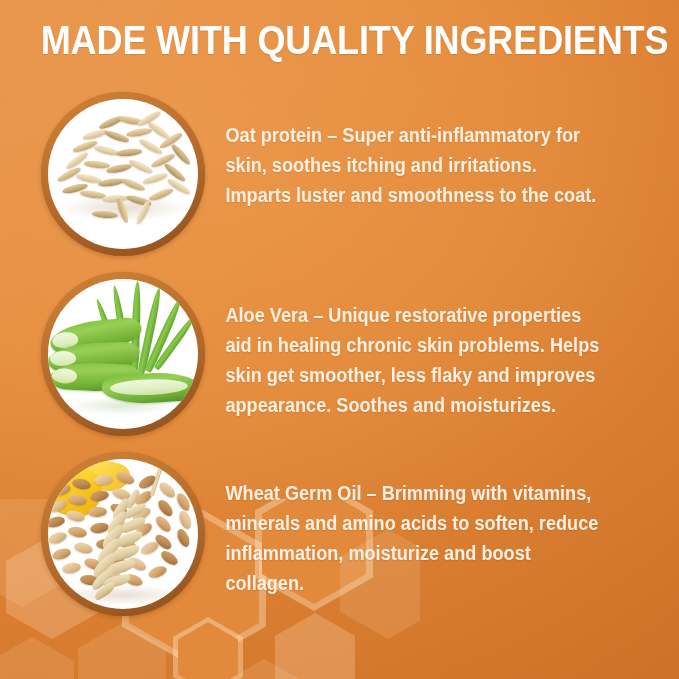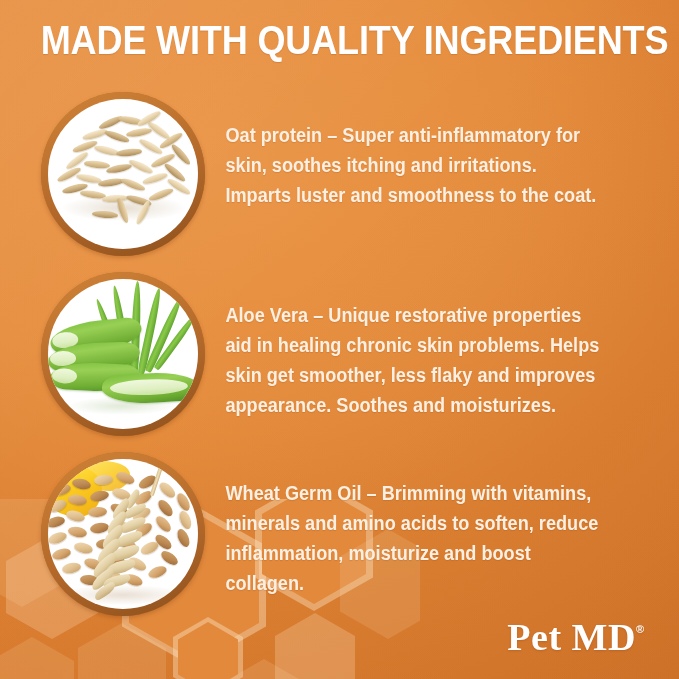--- a/index.html
+++ b/index.html
@@ -390,15 +390,14 @@
             <div class="aloe-gel" style="left:8px; top:6px; width:78px; height:16px; border-radius:40% 60% 40% 60%;"></div>
           </div>
 
           <div style="position:absolute;left:18px;top:118px;width:110px;height:18px;border-radius:50%;background:radial-gradient(ellipse at center, rgba(120,160,80,0.22) 0%, rgba(255,255,255,0) 70%);"></div>
         </div>
       </div>
     </div>
     <div class="body-text">Aloe Vera – Unique restorative properties aid in healing chronic skin problems. Helps skin get smoother, less flaky and improves appearance. Soothes and moisturizes.</div>
   </div>
 
-  <div class="logo"><span>Pet</span> <span>MD</span><span class="reg">®</span></div>
 
 </div>
 
 </body></html>

